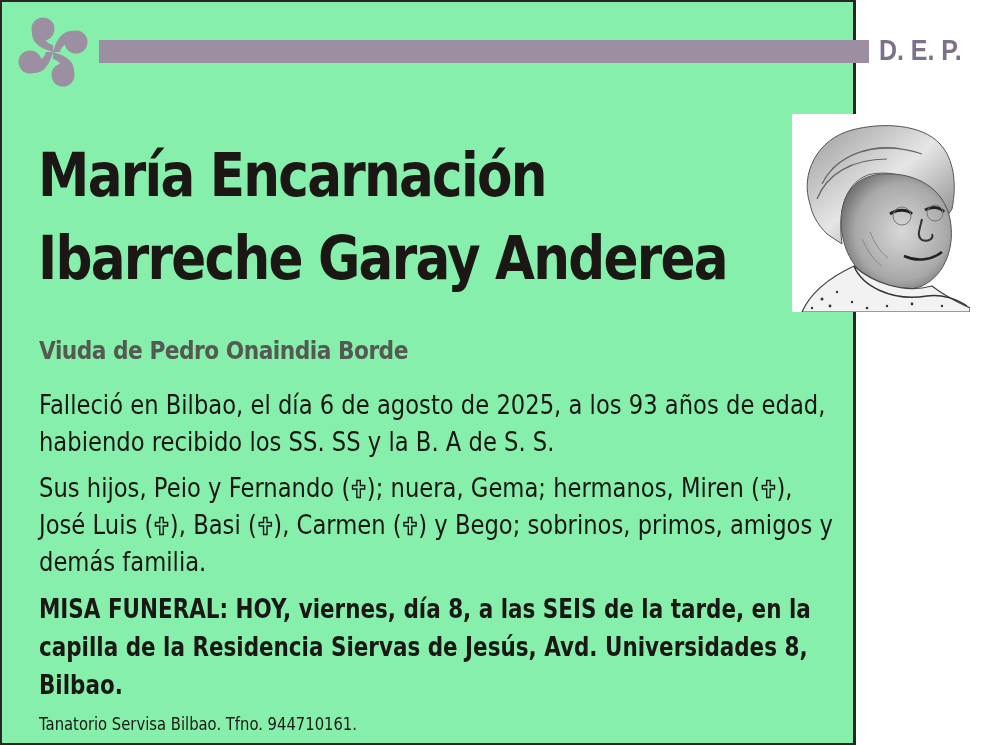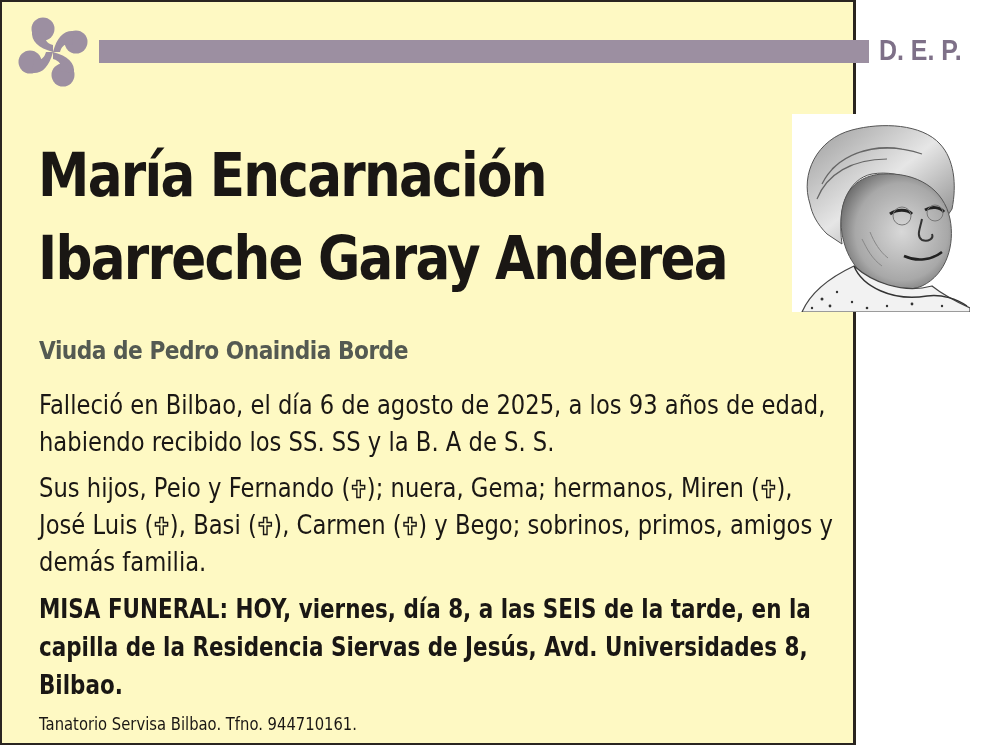--- a/index.html
+++ b/index.html
@@ -4,21 +4,21 @@
 <style>
   html, body { margin: 0; padding: 0; background: #ffffff; }
   body { width: 984px; height: 745px; position: relative; overflow: hidden; }
   .frame {
     position: absolute; left: 0; top: 0; width: 856px; height: 745px;
     box-sizing: border-box;
     border-top: 2px solid #2a2520;
     border-left: 2px solid #2a2520;
     border-right: 3px solid #2a2520;
     border-bottom: 2px solid #2a2520;
-    background: #fef9c3;
+    background: #86efac;
   }
   .lauburu { position: absolute; left: 14px; top: 13px; width: 74px; height: 74px; }
   .header-bar { position: absolute; left: 97px; top: 38px; width: 770px; height: 23px; background: #9c8fa1; }
   .dep {
     position: absolute; left: 877px; top: 30px; height: 36px; line-height: 36px;
     font-family: "Liberation Sans", sans-serif; font-weight: bold; font-size: 29px;
     color: #7e7088; letter-spacing: 0px; transform: scaleX(0.86); transform-origin: left center;
     white-space: nowrap;
   }
   .name {

